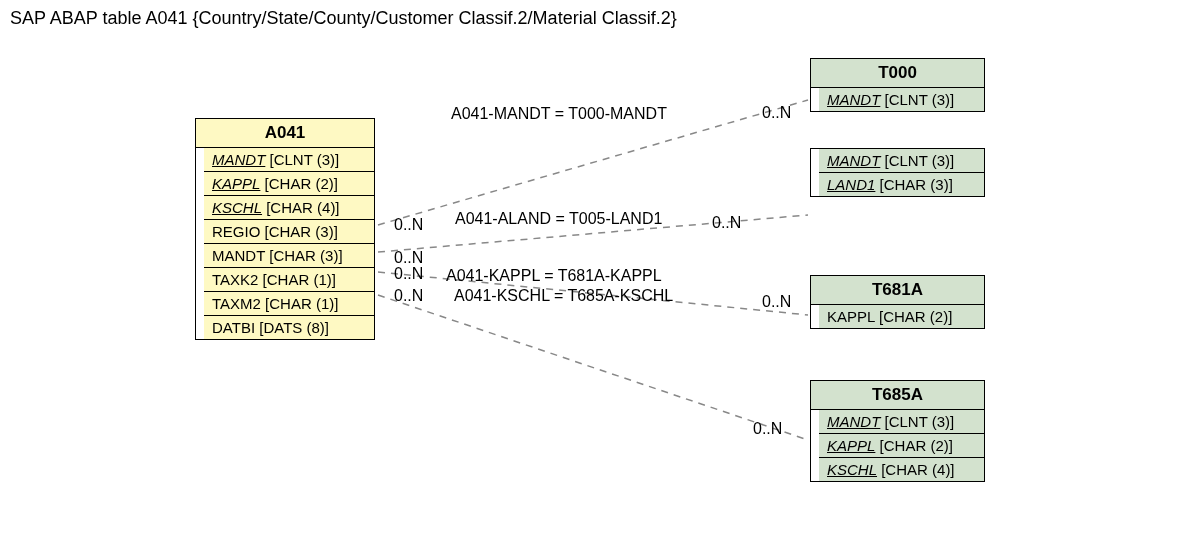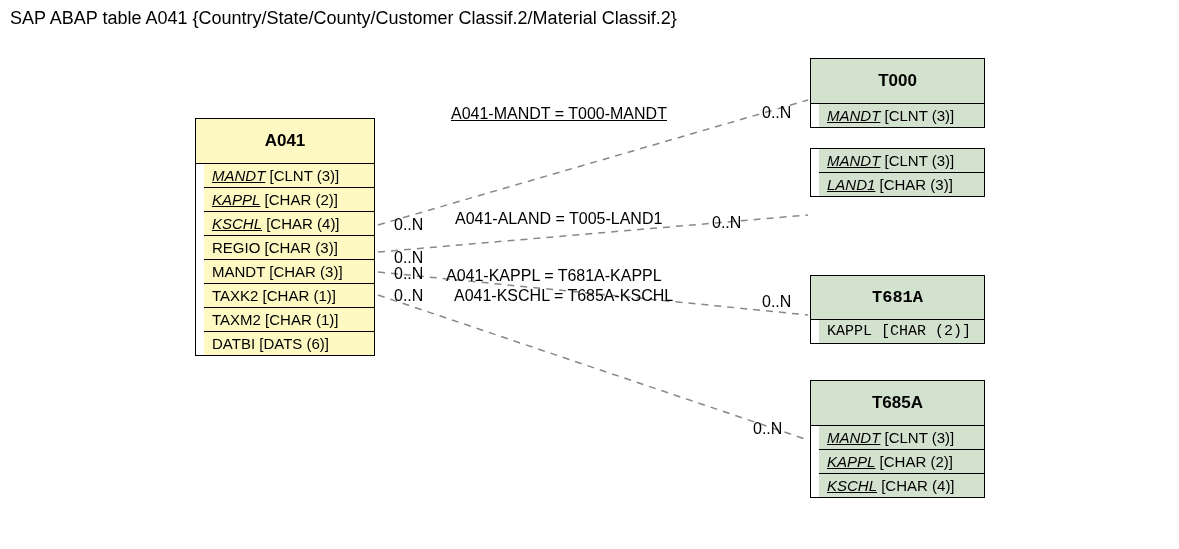--- a/index.html
+++ b/index.html
@@ -19,21 +19,21 @@
     font-size: 18px;
     color: #000;
   }
   .entity {
     position: absolute;
     border: 1.5px solid #000;
   }
   .entity .hdr {
     text-align: center;
     font-weight: bold;
-    padding: 12px 8px;
+    padding: 4px 8px;
     border-bottom: 1.5px solid #000;
     font-size: 17px;
   }
   .entity .row {
     padding: 3px 8px;
     border-bottom: 1.5px solid #000;
     font-size: 15px;
     white-space: nowrap;
     margin-left: 8px;
   }
@@ -64,55 +64,55 @@
 
 <div class="entity main" style="left:195px; top:118px; width:180px;">
   <div class="hdr">A041</div>
   <div class="row"><span class="key">MANDT</span> <span class="type">[CLNT (3)]</span></div>
   <div class="row"><span class="key">KAPPL</span> <span class="type">[CHAR (2)]</span></div>
   <div class="row"><span class="key">KSCHL</span> <span class="type">[CHAR (4)]</span></div>
   <div class="row"><span>REGIO</span> <span class="type">[CHAR (3)]</span></div>
   <div class="row"><span>MANDT</span> <span class="type">[CHAR (3)]</span></div>
   <div class="row"><span>TAXK2</span> <span class="type">[CHAR (1)]</span></div>
   <div class="row"><span>TAXM2</span> <span class="type">[CHAR (1)]</span></div>
-  <div class="row"><span>DATBI</span> <span class="type">[DATS (6)]</span></div>
+  <div class="row"><span>DATBI</span> <span class="type">[DATS (8)]</span></div>
 </div>
 
 <div class="entity ref" style="left:810px; top:58px; width:175px;">
   <div class="hdr">T000</div>
   <div class="row"><span class="key">MANDT</span> <span class="type">[CLNT (3)]</span></div>
 </div>
 
 <div class="entity ref" style="left:810px; top:148px; width:175px;">
   <div class="row"><span class="key">MANDT</span> <span class="type">[CLNT (3)]</span></div>
   <div class="row"><span class="key">LAND1</span> <span class="type">[CHAR (3)]</span></div>
 </div>
 
-<div class="entity ref" style="left:810px; top:275px; width:175px;font-family:Liberation Mono, monospace;">
+<div class="entity ref" style="left:810px; top:275px; width:175px;">
   <div class="hdr">T681A</div>
   <div class="row"><span>KAPPL</span> <span class="type">[CHAR (2)]</span></div>
 </div>
 
 <div class="entity ref" style="left:810px; top:380px; width:175px;">
   <div class="hdr">T685A</div>
   <div class="row"><span class="key">MANDT</span> <span class="type">[CLNT (3)]</span></div>
   <div class="row"><span class="key">KAPPL</span> <span class="type">[CHAR (2)]</span></div>
   <div class="row"><span class="key">KSCHL</span> <span class="type">[CHAR (4)]</span></div>
 </div>
 
 <svg class="connectors">
   <g stroke="#888" stroke-width="1.5" stroke-dasharray="7,6" fill="none">
     <line x1="378" y1="225" x2="808" y2="100"></line>
     <line x1="378" y1="252" x2="808" y2="215"></line>
     <line x1="378" y1="272" x2="808" y2="315"></line>
     <line x1="378" y1="295" x2="808" y2="440"></line>
   </g>
 </svg>
 
-<div class="edgelabel" style="left:451px; top:105px;text-decoration:underline;">A041-MANDT = T000-MANDT</div>
+<div class="edgelabel" style="left:451px; top:105px;">A041-MANDT = T000-MANDT</div>
 <div class="card" style="left:394px; top:216px;">0..N</div>
 <div class="card" style="left:762px; top:104px;">0..N</div>
 
 <div class="edgelabel" style="left:455px; top:210px;">A041-ALAND = T005-LAND1</div>
 <div class="card" style="left:394px; top:249px;">0..N</div>
 <div class="card" style="left:712px; top:214px;">0..N</div>
 
 <div class="edgelabel" style="left:446px; top:246px;margin-top:21px;">A041-KAPPL = T681A-KAPPL</div>
 <div class="card" style="left:394px; top:265px;">0..N</div>
 <div class="card" style="left:762px; top:293px;">0..N</div>

